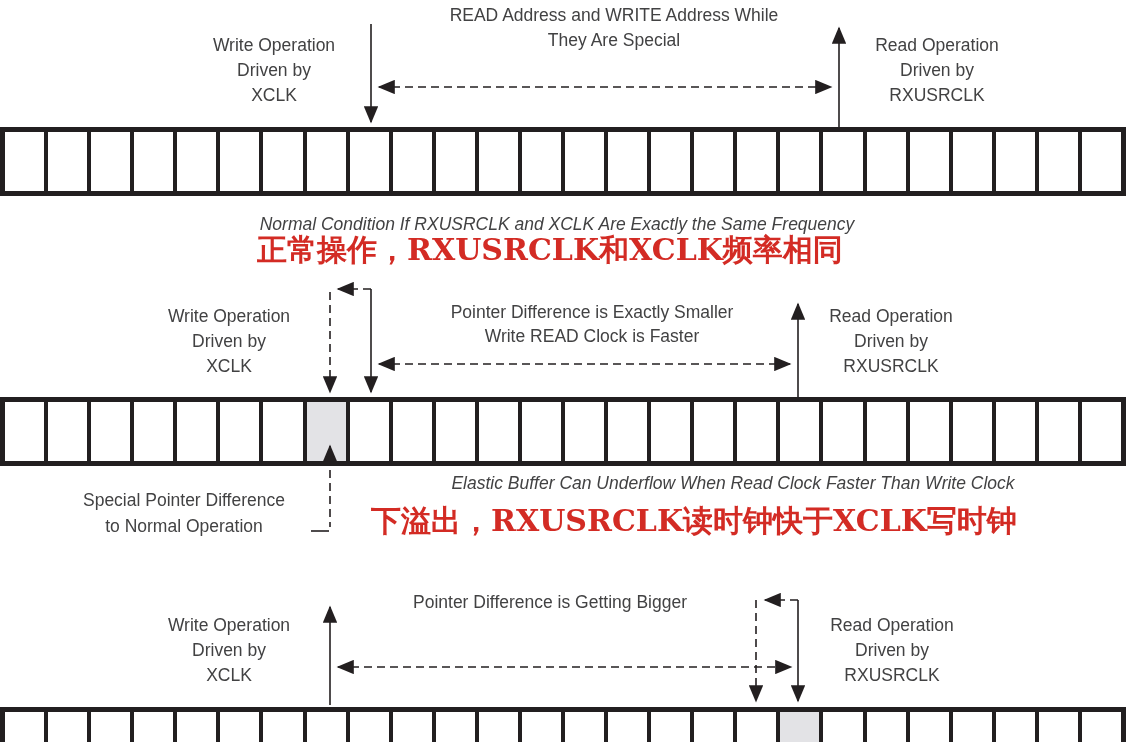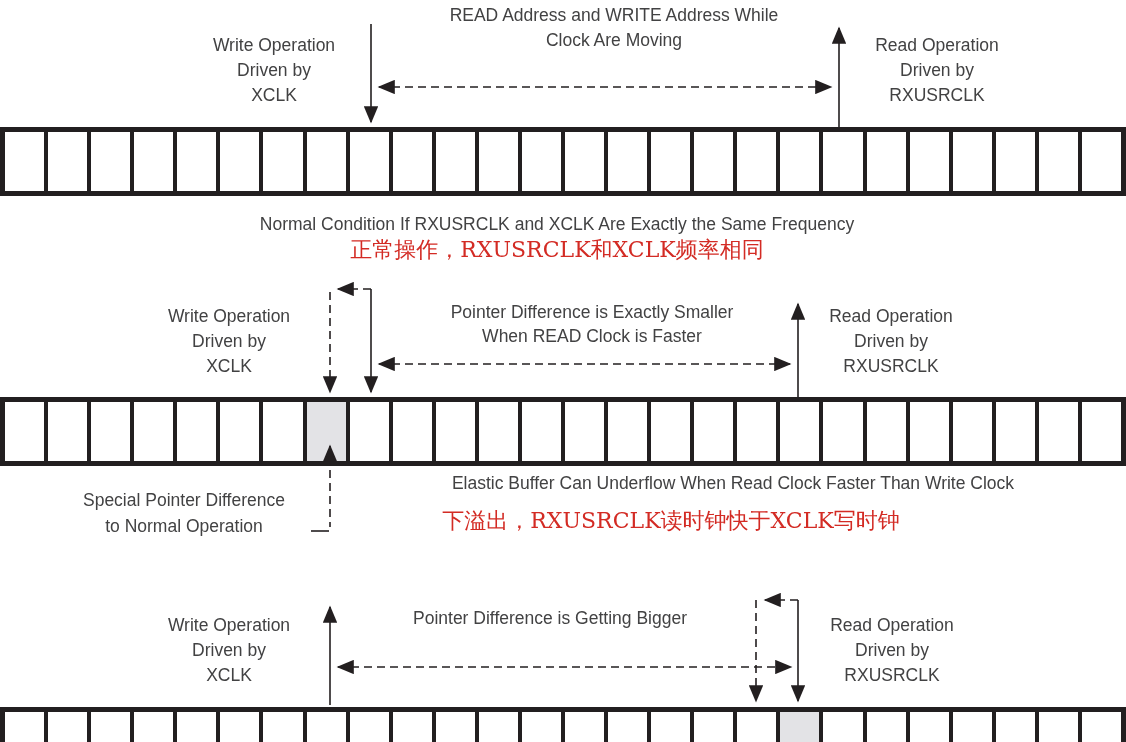--- a/index.html
+++ b/index.html
@@ -16,24 +16,24 @@
 
   
   svg.overlay{position:absolute;left:0;top:0;z-index:2;pointer-events:none;}
   .ln{stroke:#231f20;stroke-width:1.6;fill:none;}
   .dash{stroke-dasharray:8 5;}
 
   
   .lbl{position:absolute;z-index:3;color:#424243;font-size:17.5px;
        line-height:25px;text-align:center;white-space:nowrap;}
   .cap-en{position:absolute;z-index:3;color:#424243;font-size:17.5px;
-          line-height:20px;text-align:center;white-space:nowrap;}
-  .cap-zh{position:absolute;z-index:3;color:#d32b24;font-size:22px;
-          font-weight:normal;font-family:"DejaVu Serif",serif;
-          line-height:27px;text-align:center;white-space:nowrap;}
+          line-height:20px;text-align:center;white-space:nowrap;font-style:italic;}
+  .cap-zh{position:absolute;z-index:3;color:#d32b24;font-size:30px;
+          font-weight:bold;font-family:"DejaVu Serif",serif;
+          line-height:27px;text-align:left;white-space:nowrap;}
 </style>
 </head>
 <body>
 
 <div class="page">
 
   <div class="strip" style="top:127px">
       <div class="cell"></div>
       <div class="cell"></div>
       <div class="cell"></div>
@@ -145,57 +145,57 @@
     <line class="ln dash" x1="798" y1="600" x2="765" y2="600" marker-end="url(#ah)"></line>
   </svg>
 
   <div class="lbl" style="left:174px;top:33px;width:200px">
     <div>Write Operation</div>
     <div>Driven by</div>
     <div>XCLK</div>
   </div>
   <div class="lbl" style="left:384px;top:3px;width:460px">
     <div>READ Address and WRITE Address While</div>
-    <div>Clock Are Moving</div>
+    <div>They Are Special</div>
   </div>
   <div class="lbl" style="left:837px;top:33px;width:200px">
     <div>Read Operation</div>
     <div>Driven by</div>
     <div>RXUSRCLK</div>
   </div>
   <div class="cap-en" style="left:207px;top:214px;width:700px">Normal Condition If RXUSRCLK and XCLK Are Exactly the Same Frequency</div>
   <div class="cap-zh" style="left:257px;top:236px;width:600px">正常操作，RXUSRCLK和XCLK频率相同</div>
 
   <div class="lbl" style="left:129px;top:304px;width:200px">
     <div>Write Operation</div>
     <div>Driven by</div>
     <div>XCLK</div>
   </div>
   <div class="lbl" style="left:412px;top:300px;width:360px;line-height:24px">
     <div>Pointer Difference is Exactly Smaller</div>
-    <div>When READ Clock is Faster</div>
+    <div>Write READ Clock is Faster</div>
   </div>
   <div class="lbl" style="left:791px;top:304px;width:200px">
     <div>Read Operation</div>
     <div>Driven by</div>
     <div>RXUSRCLK</div>
   </div>
   <div class="lbl" style="left:54px;top:487px;width:260px;line-height:26px">
     <div>Special Pointer Difference</div>
     <div>to Normal Operation</div>
   </div>
   <div class="cap-en" style="left:383px;top:473px;width:700px">Elastic Buffer Can Underflow When Read Clock Faster Than Write Clock</div>
   <div class="cap-zh" style="left:371px;top:507px;width:600px">下溢出，RXUSRCLK读时钟快于XCLK写时钟</div>
 
   <div class="lbl" style="left:129px;top:613px;width:200px">
     <div>Write Operation</div>
     <div>Driven by</div>
     <div>XCLK</div>
   </div>
-  <div class="lbl" style="left:370px;top:606px;width:360px;line-height:24px">
+  <div class="lbl" style="left:370px;top:590px;width:360px;line-height:24px">
     <div>Pointer Difference is Getting Bigger</div>
   </div>
   <div class="lbl" style="left:792px;top:613px;width:200px">
     <div>Read Operation</div>
     <div>Driven by</div>
     <div>RXUSRCLK</div>
   </div>
 
 </div>
 

